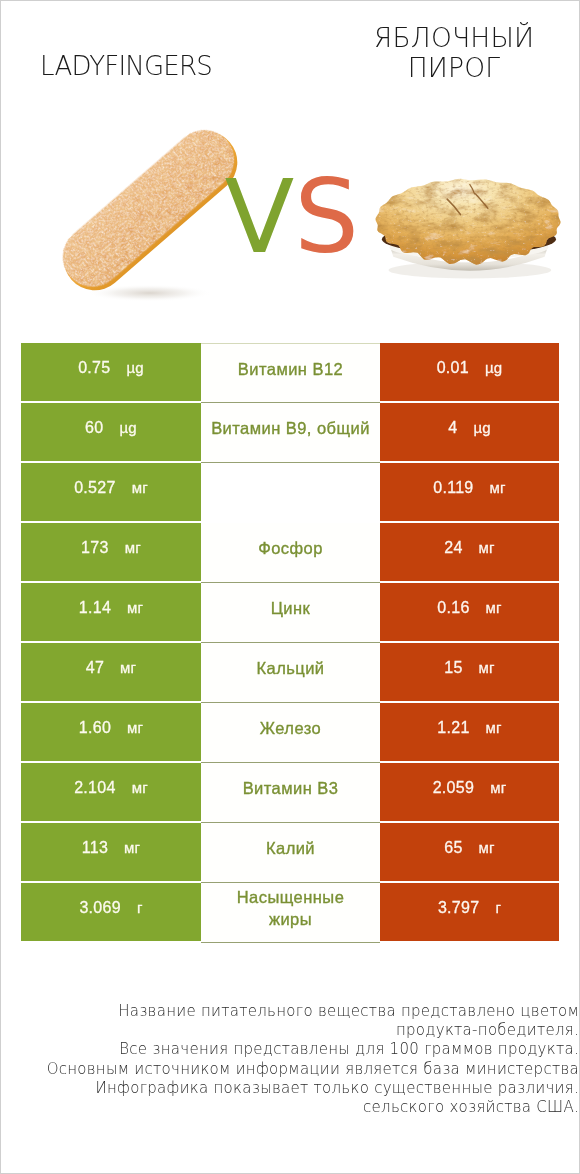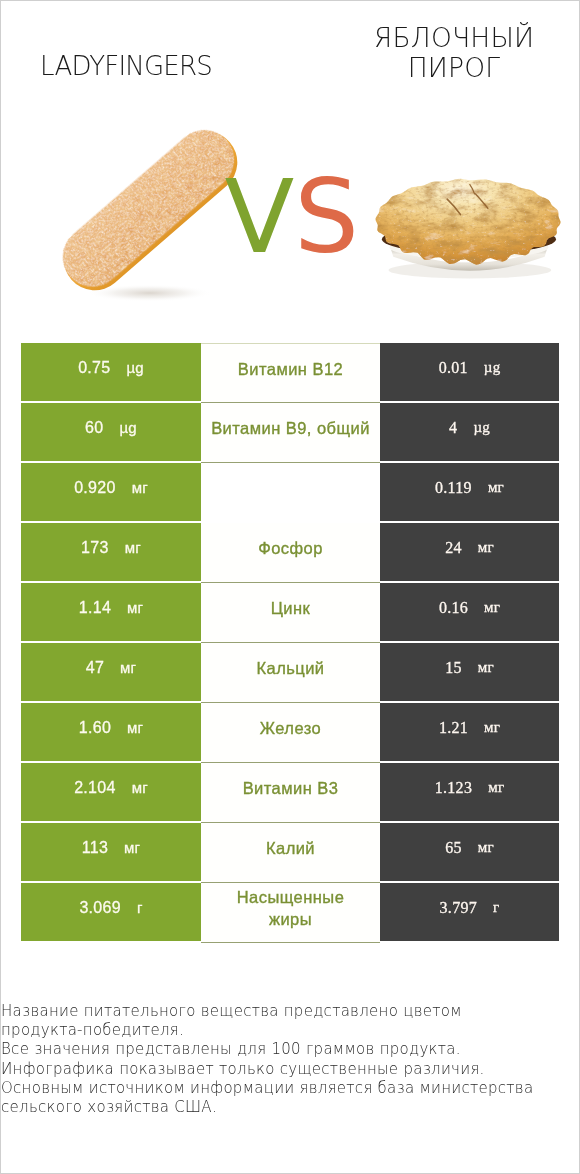--- a/index.html
+++ b/index.html
@@ -36,28 +36,28 @@
   .vs .s{color:#de6a48;}
 
   
   .table{position:absolute;left:20px;top:342px;width:538px;}
   .row{height:60px;position:relative;}
   .cell{position:absolute;top:0;height:58px;display:flex;align-items:center;justify-content:center;padding-bottom:9px;box-sizing:border-box;}
   .cell-l{left:0;width:180px;background:#82a72f;color:#fcfaee;}
   .cell-c{left:180px;width:179px;height:60px;background:#fffffd;color:#7a9134;
           border-bottom:1px solid #97a173;}
   .row:first-child .cell-c{border-top:1px solid #d5daba;height:60px;}
-  .cell-r{left:359px;width:179px;background:#404040;color:#fdf6ef;font-family:Liberation Serif, serif;}
+  .cell-r{left:359px;width:179px;background:#c2410c;color:#fdf6ef;}
   .val{font-size:16px;font-weight:400;letter-spacing:0.3px;-webkit-text-stroke:0.3px currentColor;}
   .unit{font-weight:400;font-size:15px;margin-left:16px;letter-spacing:0.2px;-webkit-text-stroke:0.3px currentColor;}
   .lab{font-size:16.5px;font-weight:400;-webkit-text-stroke:0.35px #7a9134;text-align:center;line-height:22px;letter-spacing:0.45px;max-width:175px;white-space:pre-line;}
 
   
   .footer{
-    position:absolute;left:0;top:1001px;width:578px;text-align:left;
+    position:absolute;left:0;top:1001px;width:578px;text-align:right;
     font-size:15px;line-height:19.2px;color:#2b2b2b;font-family:"DejaVu Sans", sans-serif;letter-spacing:0.28px;font-weight:300;
   }
 </style>
 </head>
 <body>
 
 <div class="page">
   <div class="titles">
     <div class="title title-left">Ladyfingers</div>
     <div class="title title-right"><span>Яблочный</span><br><span>пирог</span></div>
@@ -179,21 +179,21 @@
         <div class="cell cell-c">
           <span class="lab">Витамин B9, общий</span>
         </div>
         <div class="cell cell-r">
           <span class="val">4</span>
           <span class="unit">µg</span>
         </div>
       </div>
       <div class="row">
         <div class="cell cell-l">
-          <span class="val">0.920</span>
+          <span class="val">0.527</span>
           <span class="unit">мг</span>
         </div>
         <div class="cell cell-r">
           <span class="val">0.119</span>
           <span class="unit">мг</span>
         </div>
       </div>
       <div class="row">
         <div class="cell cell-l">
           <span class="val">173</span>
@@ -248,21 +248,21 @@
       </div>
       <div class="row">
         <div class="cell cell-l">
           <span class="val">2.104</span>
           <span class="unit">мг</span>
         </div>
         <div class="cell cell-c">
           <span class="lab">Витамин B3</span>
         </div>
         <div class="cell cell-r">
-          <span class="val">1.123</span>
+          <span class="val">2.059</span>
           <span class="unit">мг</span>
         </div>
       </div>
       <div class="row">
         <div class="cell cell-l">
           <span class="val">113</span>
           <span class="unit">мг</span>
         </div>
         <div class="cell cell-c">
           <span class="lab">Калий</span>
@@ -284,17 +284,17 @@
         <div class="cell cell-r">
           <span class="val">3.797</span>
           <span class="unit">г</span>
         </div>
       </div>
     </div>
   <div class="footer">
       <div>Название питательного вещества представлено цветом</div>
       <div>продукта-победителя.</div>
       <div>Все значения представлены для 100 граммов продукта.</div>
+      <div>Основным источником информации является база министерства</div>
       <div>Инфографика показывает только существенные различия.</div>
-      <div>Основным источником информации является база министерства</div>
       <div>сельского хозяйства США.</div>
     </div>
 </div>
 
 </body></html>

